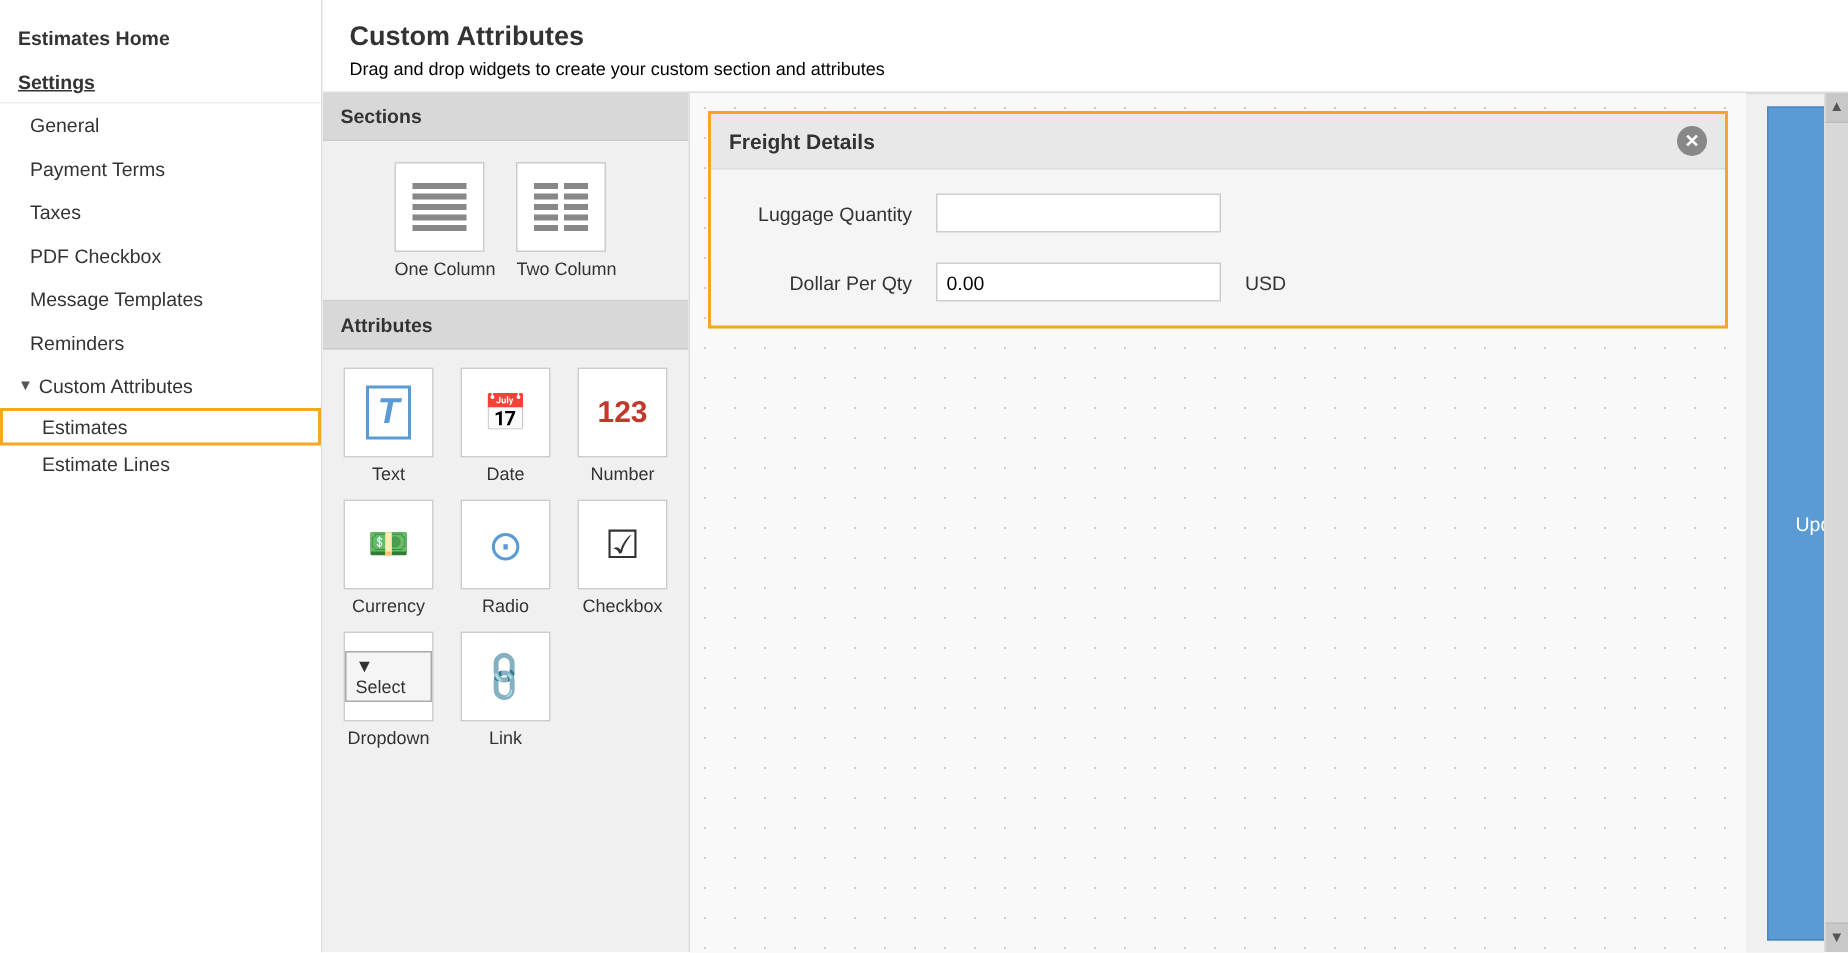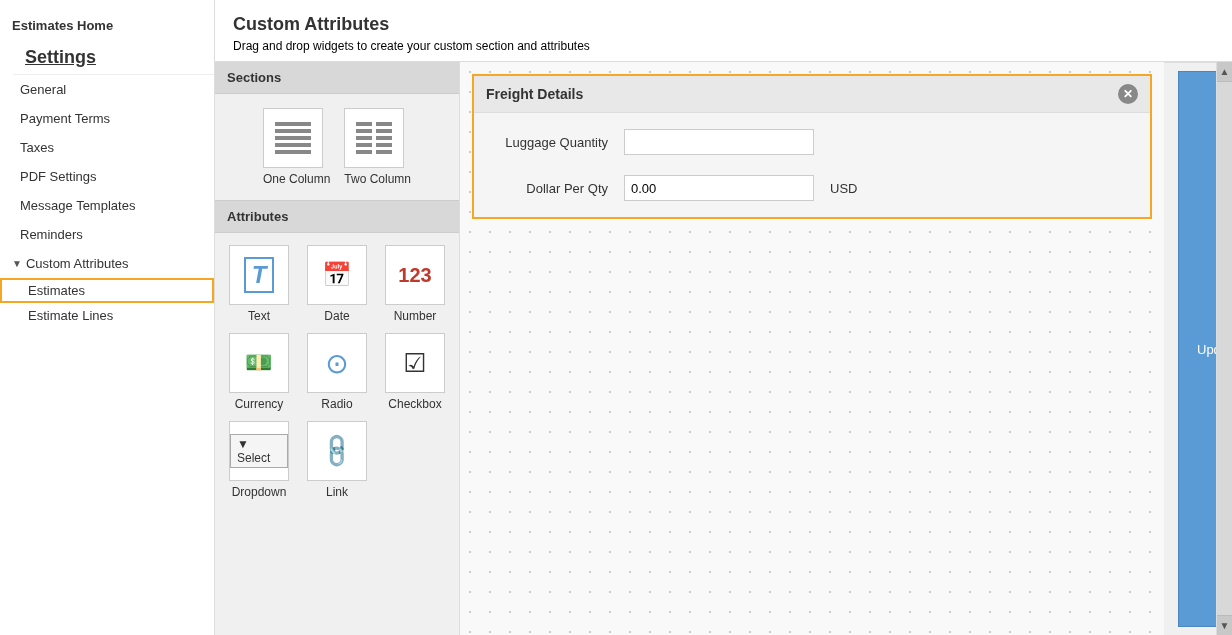--- a/index.html
+++ b/index.html
@@ -1,21 +1,21 @@
 <!DOCTYPE html>
 <html><head>
   <meta charset="utf-8">
   <style>
     * { box-sizing: border-box; margin: 0; padding: 0; }
     body { font-family: Arial, sans-serif; font-size: 13px; color: #333; background: #fff; display: flex; height: 635px; overflow: hidden; }
 
     
     .sidebar { width: 215px; min-width: 215px; background: #fff; border-right: 1px solid #ddd; padding: 10px 0; overflow-y: auto; }
     .sidebar-home { padding: 8px 12px; font-weight: bold; font-size: 13px; color: #333; cursor: pointer; }
-    .sidebar-section-label { padding: 6px 12px; font-weight: bold; font-size: 18px; color: #333; border-bottom: 1px solid #eee; margin-left: 13px; }
+    .sidebar-section-label { padding: 6px 12px; font-weight: bold; font-size: 13px; color: #333; border-bottom: 1px solid #eee; }
     .sidebar-item { padding: 7px 12px 7px 20px; cursor: pointer; color: #333; font-size: 13px; }
     .sidebar-group-label { padding: 7px 12px 7px 12px; font-size: 13px; color: #333; display: flex; align-items: center; gap: 4px; cursor: pointer; }
     .sidebar-group-label .triangle { font-size: 10px; color: #555; }
     .sidebar-sub-item { padding: 5px 12px 5px 28px; cursor: pointer; font-size: 13px; color: #333; }
     .sidebar-sub-item.active { border: 2px solid #f5a623; color: #333; background: #fff; padding: 3px 10px 3px 26px; }
 
     
     .main { flex: 1; display: flex; flex-direction: column; overflow: hidden; }
     .main-header { padding: 14px 18px 8px 18px; border-bottom: 1px solid #ddd; }
     .main-header h1 { font-size: 18px; font-weight: bold; color: #333; margin-bottom: 4px; }
@@ -79,21 +79,21 @@
   </style>
 </head>
 <body>
 
 <div class="sidebar">
   <div class="sidebar-home">Estimates Home</div>
   <div class="sidebar-section-label" style="text-decoration:underline;">Settings</div>
   <div class="sidebar-item">General</div>
   <div class="sidebar-item">Payment Terms</div>
   <div class="sidebar-item">Taxes</div>
-  <div class="sidebar-item">PDF Settings</div>
+  <div class="sidebar-item">PDF Checkbox</div>
   <div class="sidebar-item">Message Templates</div>
   <div class="sidebar-item">Reminders</div>
   <div class="sidebar-group-label">
     <span class="triangle">▼</span>
     <span>Custom Attributes</span>
   </div>
   <div class="sidebar-sub-item active">Estimates</div>
   <div class="sidebar-sub-item">Estimate Lines</div>
 </div>
 

